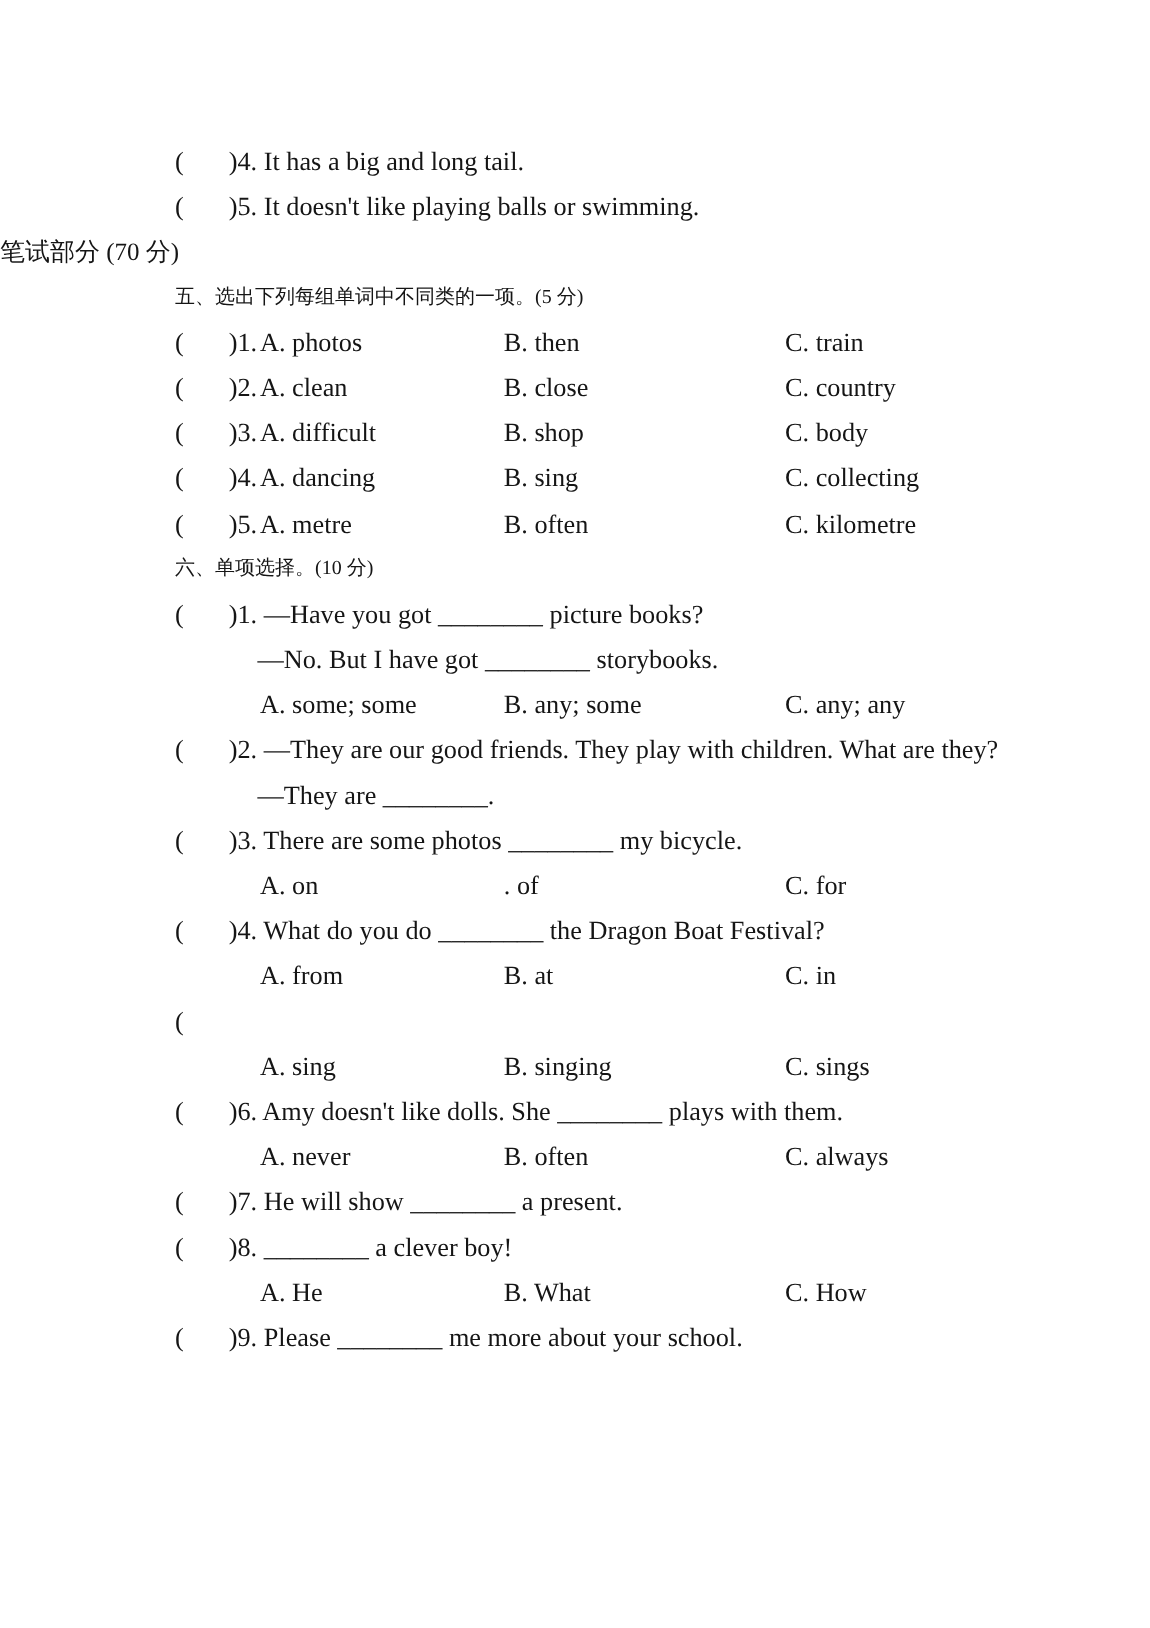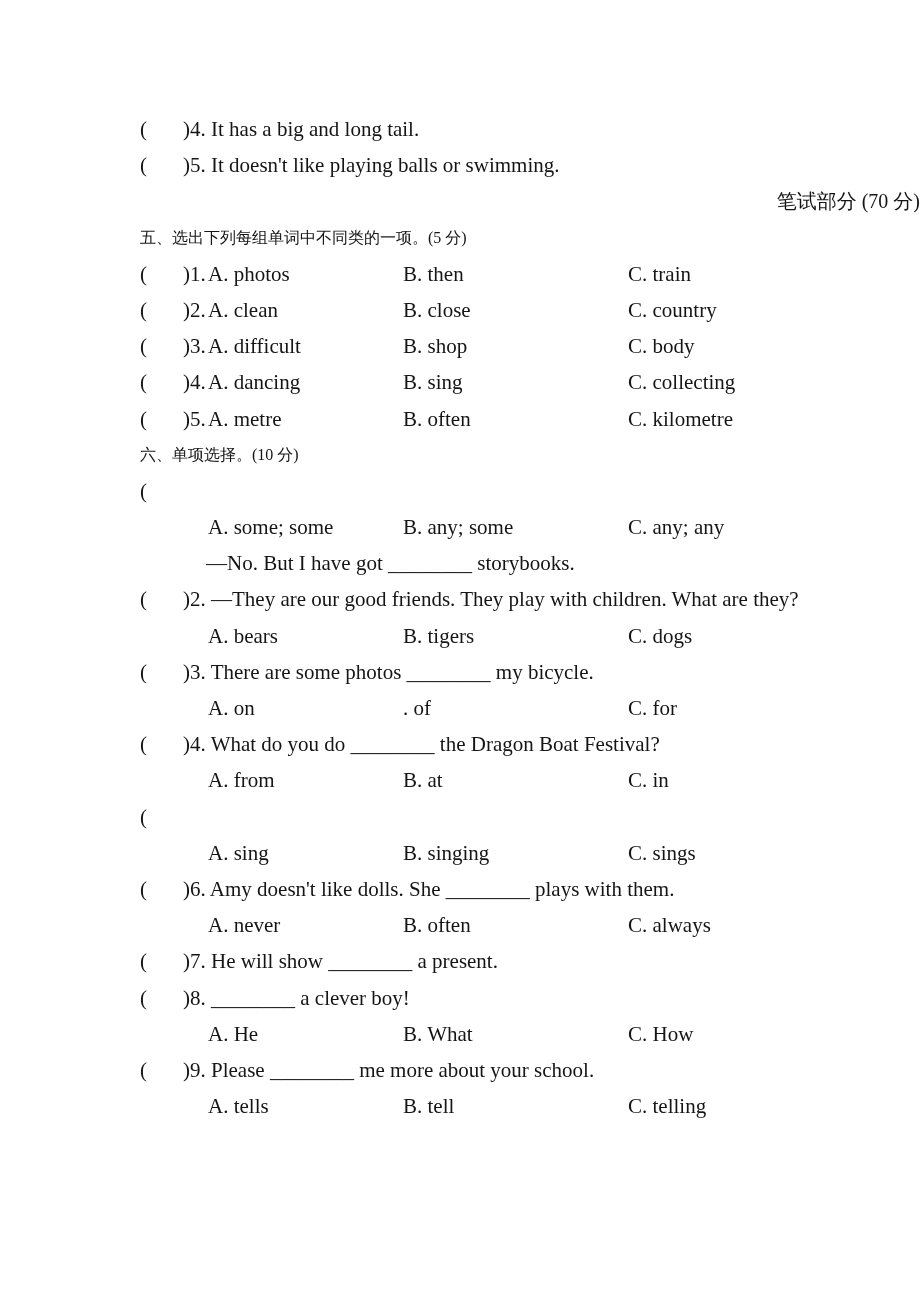--- a/index.html
+++ b/index.html
@@ -26,21 +26,21 @@
     white-space: nowrap;
   }
   .row .abs { position: absolute; top: 0; }
   .bracket   { left: 140px; }
   .qbody     { left: 183px; }
   .colA      { left: 208px; }
   .colB      { left: 403px; }
   .colC      { left: 628px; }
   .contText  { left: 206px; }
   .sectionText { left: 140px; font-size: 16px; }
-  .centerRow { text-align: right; }
+  .centerRow { text-align: left; }
   .centerRow .heading { display: inline-block; font-size: 20px; }
 </style>
 </head>
 <body>
 
 <div class="page">
   <div class="rows" id="rows">
       <div class="row">
         <span class="abs bracket">(</span>
         <span class="abs qbody"><span>)4.</span> <span>It has a big and long tail.</span></span>
@@ -86,37 +86,36 @@
         <span class="abs qbody">)5.</span>
         <span class="abs colA">A. metre</span>
         <span class="abs colB">B. often</span>
         <span class="abs colC">C. kilometre</span>
       </div>
       <div class="row">
         <span class="abs sectionText">六、单项选择。(10 分)</span>
       </div>
       <div class="row">
         <span class="abs bracket">(</span>
+        <span class="abs qbody"><span>)1.</span> <span>—Have you got ________ picture books?</span></span>
+      </div>
+      <div class="row">
+        <span class="abs contText">—No. But I have got ________ storybooks.</span>
       </div>
       <div class="row">
         <span class="abs colA">A. some; some</span>
         <span class="abs colB">B. any; some</span>
         <span class="abs colC">C. any; any</span>
       </div>
       <div class="row">
-        <span class="abs contText">—No. But I have got ________ storybooks.</span>
-      </div>
-      <div class="row">
         <span class="abs bracket">(</span>
         <span class="abs qbody"><span>)2.</span> <span>—They are our good friends. They play with children. What are they?</span></span>
       </div>
       <div class="row">
-        <span class="abs colA">A. bears</span>
-        <span class="abs colB">B. tigers</span>
-        <span class="abs colC">C. dogs</span>
+        <span class="abs contText">—They are ________.</span>
       </div>
       <div class="row">
         <span class="abs bracket">(</span>
         <span class="abs qbody"><span>)3.</span> <span>There are some photos ________ my bicycle.</span></span>
       </div>
       <div class="row">
         <span class="abs colA">A. on</span>
         <span class="abs colB">. of</span>
         <span class="abs colC">C. for</span>
       </div>
@@ -156,19 +155,14 @@
       </div>
       <div class="row">
         <span class="abs colA">A. He</span>
         <span class="abs colB">B. What</span>
         <span class="abs colC">C. How</span>
       </div>
       <div class="row">
         <span class="abs bracket">(</span>
         <span class="abs qbody"><span>)9.</span> <span>Please ________ me more about your school.</span></span>
       </div>
-      <div class="row">
-        <span class="abs colA">A. tells</span>
-        <span class="abs colB">B. tell</span>
-        <span class="abs colC">C. telling</span>
-      </div>
     </div>
 </div>
 
 </body></html>

